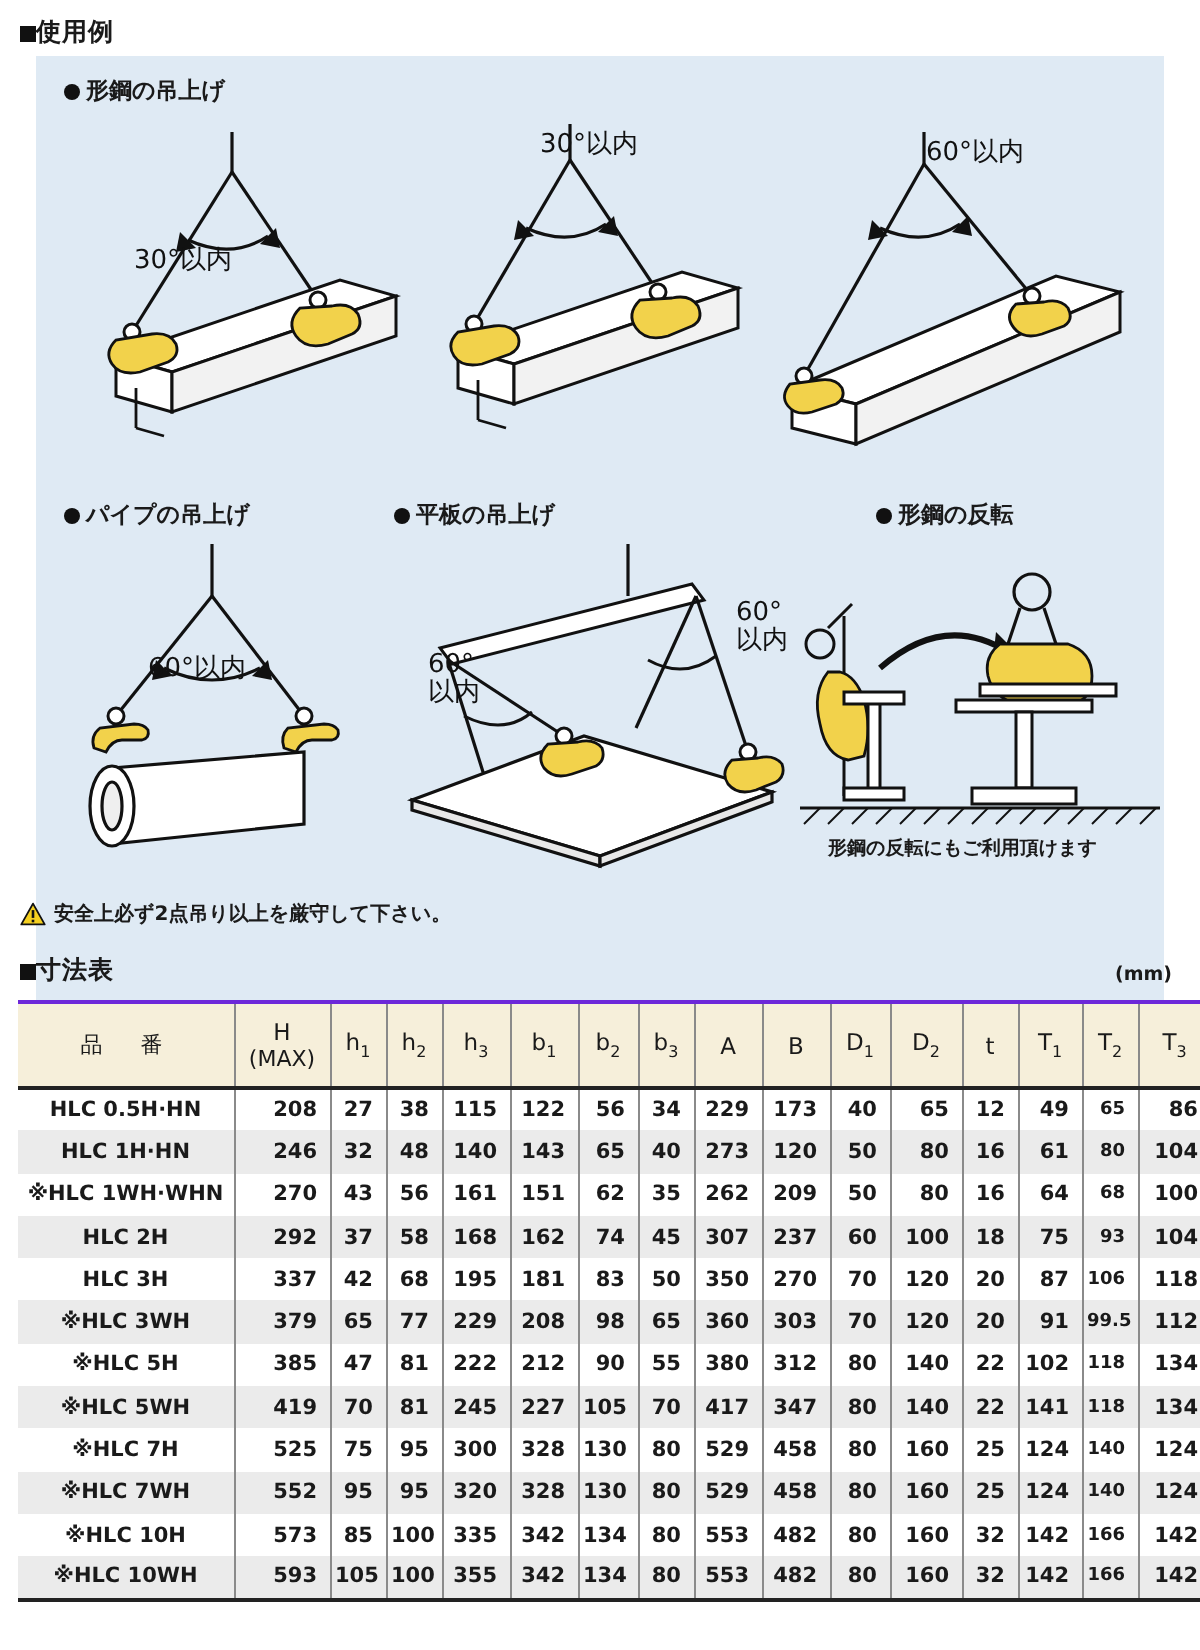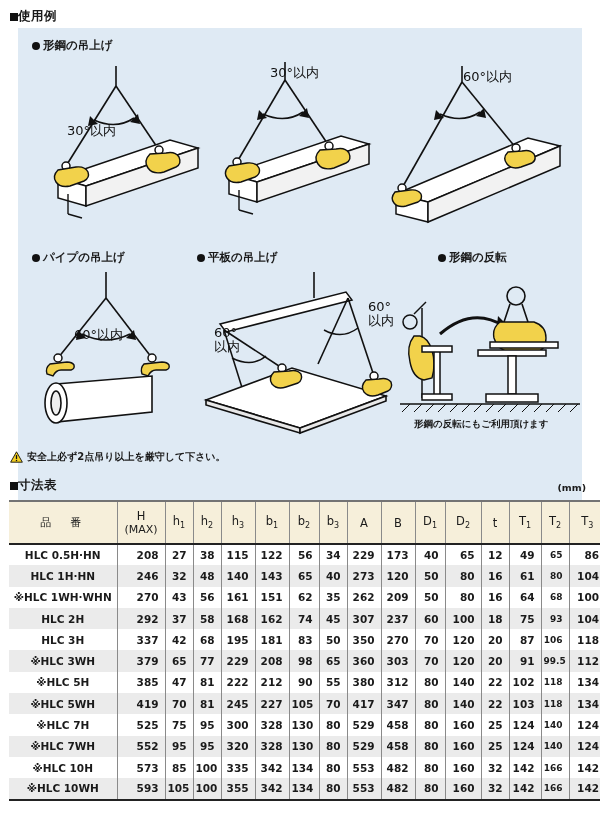--- a/index.html
+++ b/index.html
@@ -70,21 +70,21 @@
   #dims-table th, #dims-table td {
     border-left:1px solid #8a8a8a;
     border-right:1px solid #8a8a8a;
     text-align:center;
     height:21.3px;
     padding:0 2px;
     white-space:nowrap;
   }
   #dims-table thead th {
     background:#f6efda;
-    border-top:2px solid #737373;
+    border-top:2px solid #6d28d9;
     border-bottom:2px solid #222;
     height:43px;
     font-size:11.5px;
     font-weight:normal;
   }
   #dims-table thead th:first-child { border-left:none; font-size:11px; letter-spacing:4px; }
   #dims-table thead th:last-child  { border-right:none; }
   #dims-table tbody td:first-child { border-left:none; text-align:center; }
   #dims-table tbody td:last-child  { border-right:none; }
   #dims-table tbody tr:nth-child(even) { background:#ebebeb; }
@@ -517,21 +517,21 @@
           <td class="num">81</td>
           <td class="num">245</td>
           <td class="num">227</td>
           <td class="num">105</td>
           <td class="num">70</td>
           <td class="num">417</td>
           <td class="num">347</td>
           <td class="num">80</td>
           <td class="num">140</td>
           <td class="num">22</td>
-          <td class="num">103</td>
+          <td class="num">141</td>
           <td class="num small">118</td>
           <td class="num">134</td>
         </tr>
         <tr>
           <td>※HLC 7H</td>
           <td class="num">525</td>
           <td class="num">75</td>
           <td class="num">95</td>
           <td class="num">300</td>
           <td class="num">328</td>

